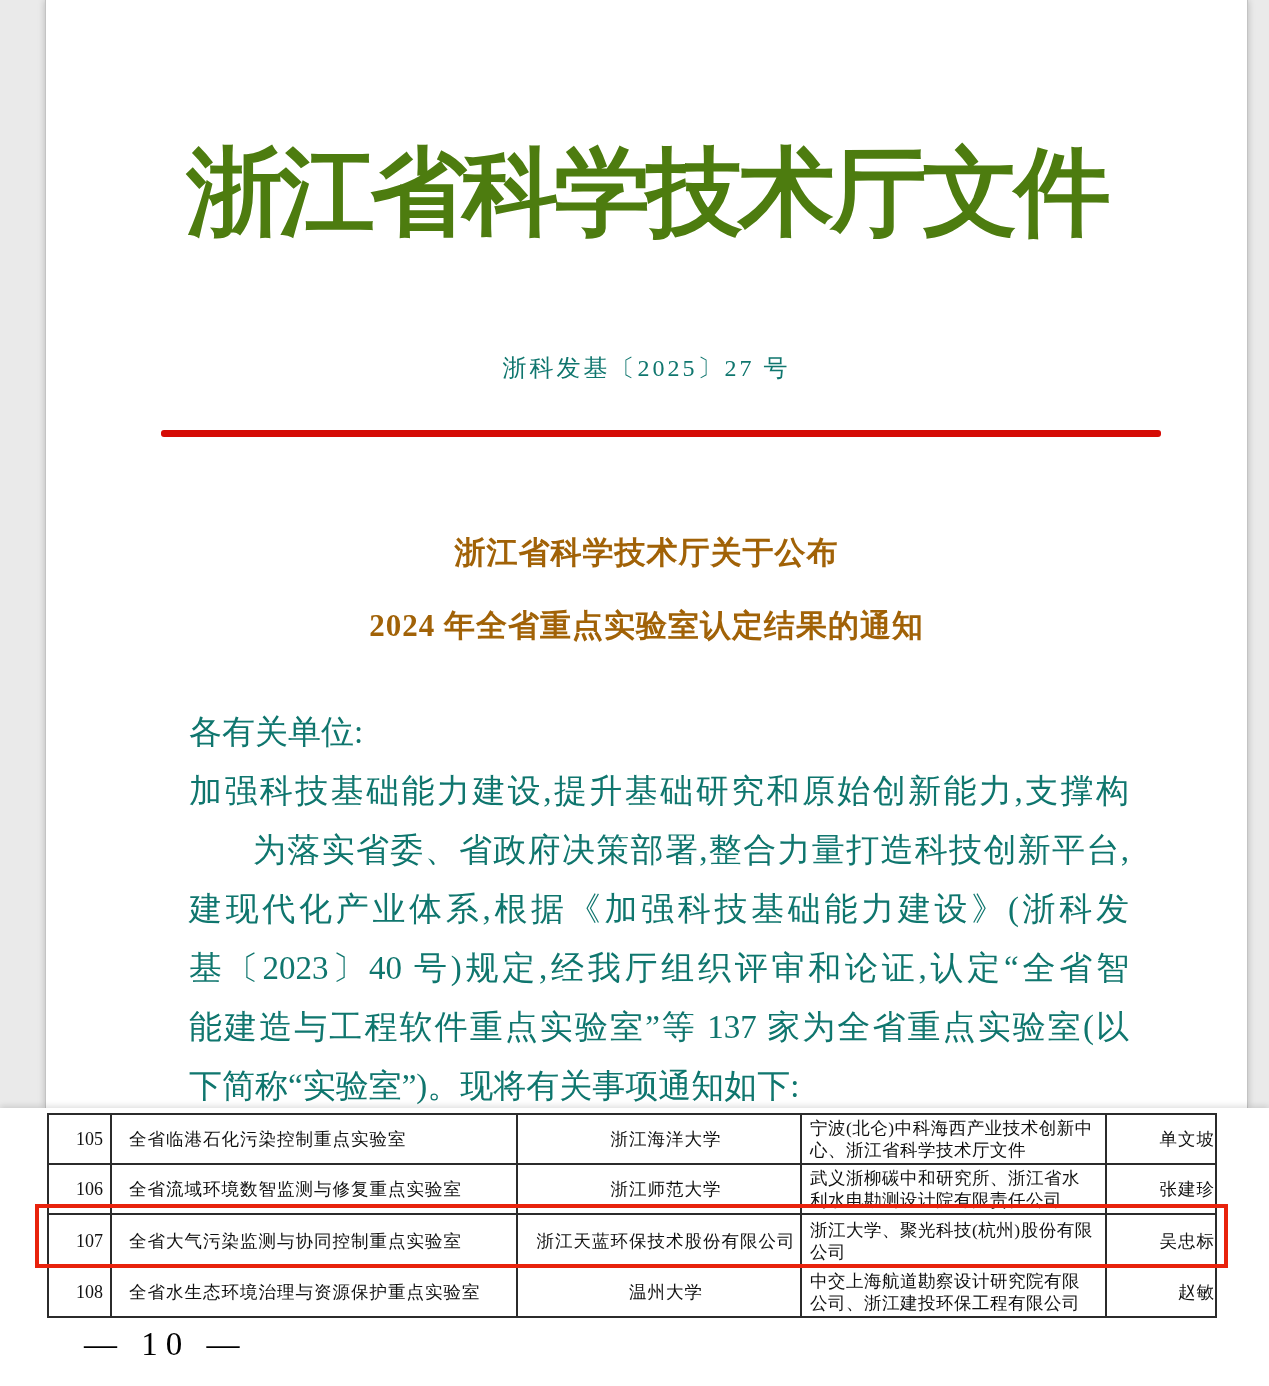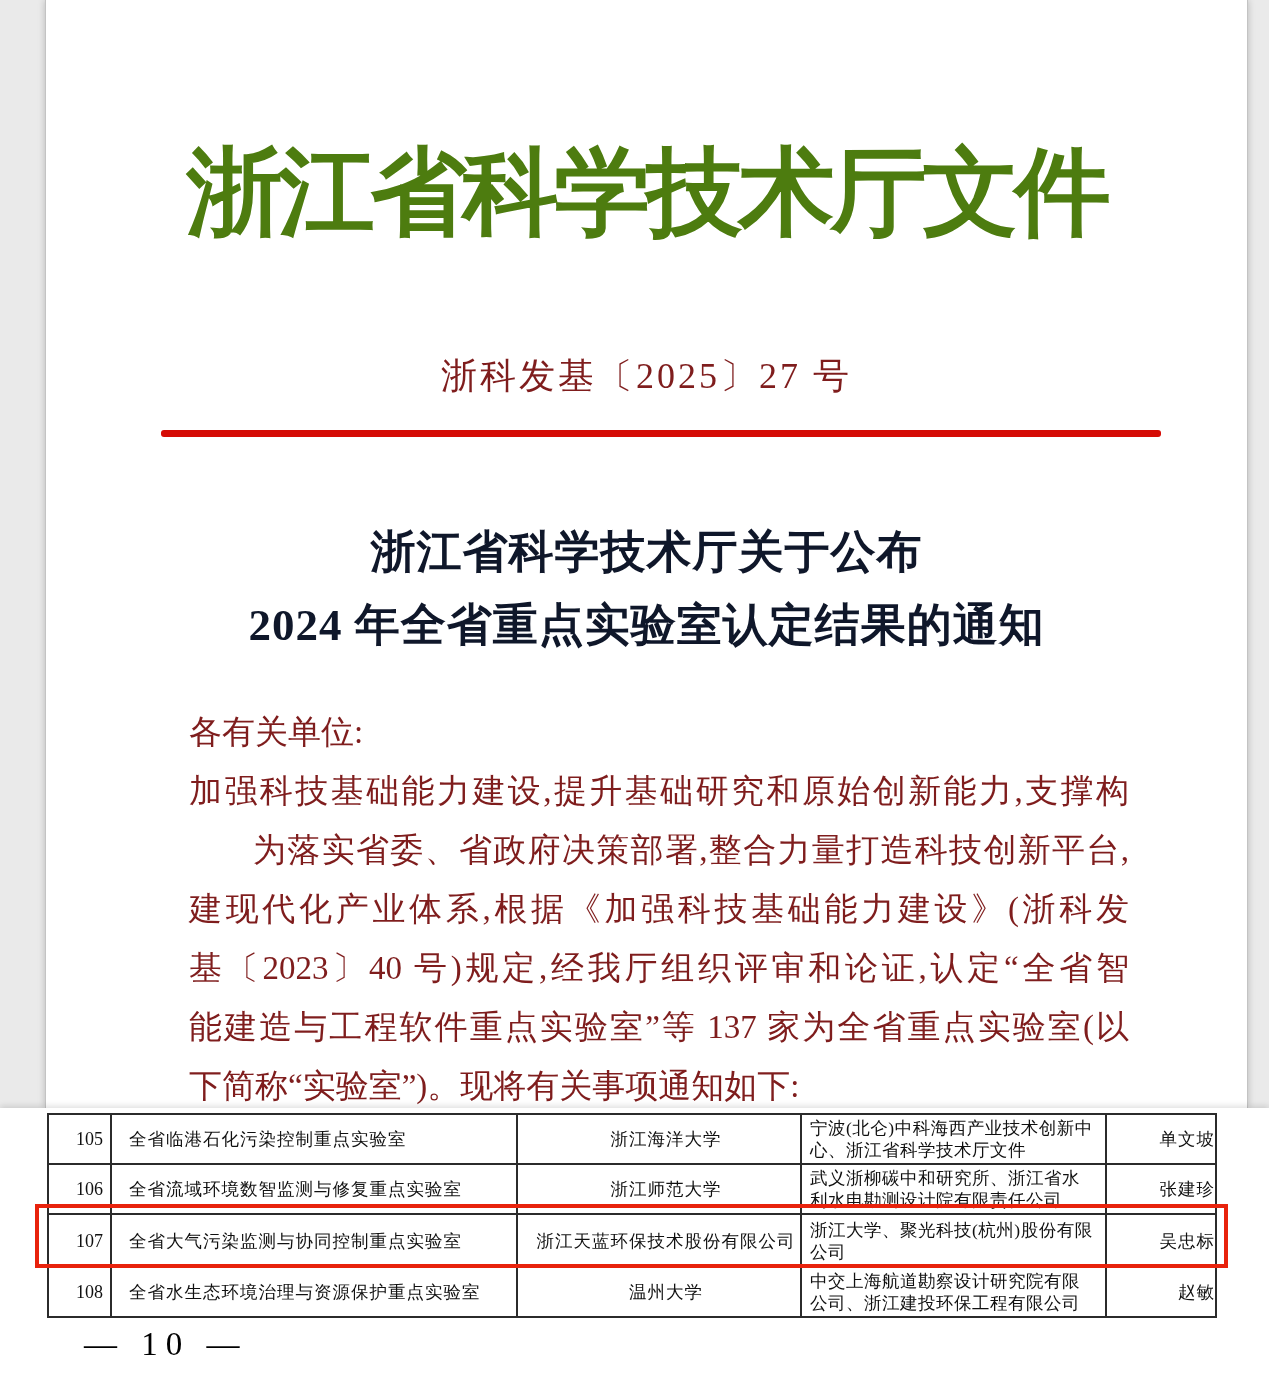--- a/index.html
+++ b/index.html
@@ -32,48 +32,48 @@
     font-weight: 900;
     letter-spacing: -4px;
     color: #4d7c0f;
     white-space: nowrap;
   }
   .doc-number {
     position: absolute;
     top: 352px; left: 0;
     width: 100%;
     text-align: center;
-    font-size: 36px;
+    font-size: 24px;
     letter-spacing: 3px;
-    color: #7f1d1d;
+    color: #0f766e;
   }
   .red-rule {
     position: absolute;
     top: 430px; left: 115px;
     width: 1000px; height: 7px;
     background: #d50b05;
     border-radius: 3px;
   }
   .heading {
     position: absolute;
     top: 516px; left: 0;
     width: 100%;
     text-align: center;
-    font-size: 45px;
+    font-size: 31px;
     font-weight: bold;
-    color: #0f172a;
+    color: #a16207;
     line-height: 73px;
     letter-spacing: 1px;
   }
   .body-text {
     position: absolute;
     top: 703px; left: 143px;
     width: 940px;
     font-size: 33px;
-    color: #7f1d1d;
+    color: #0f766e;
   }
   .body-line {
     height: 59px;
     line-height: 59px;
     white-space: nowrap;
   }
   .body-line.fill {
     white-space: normal;
     text-align: justify;
     text-align-last: justify;

